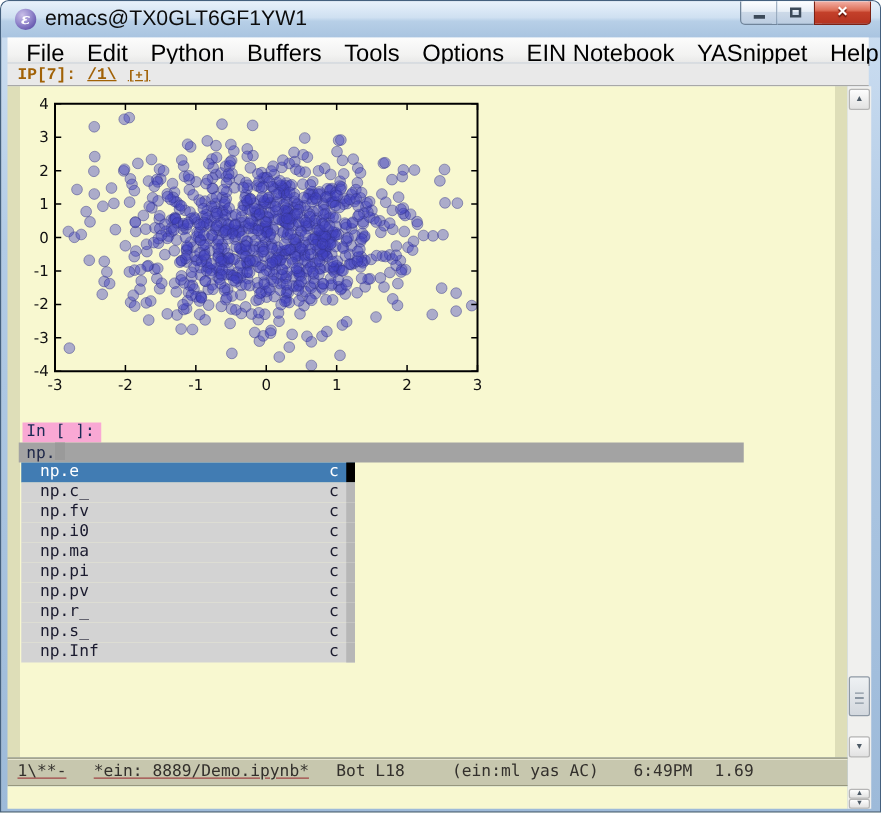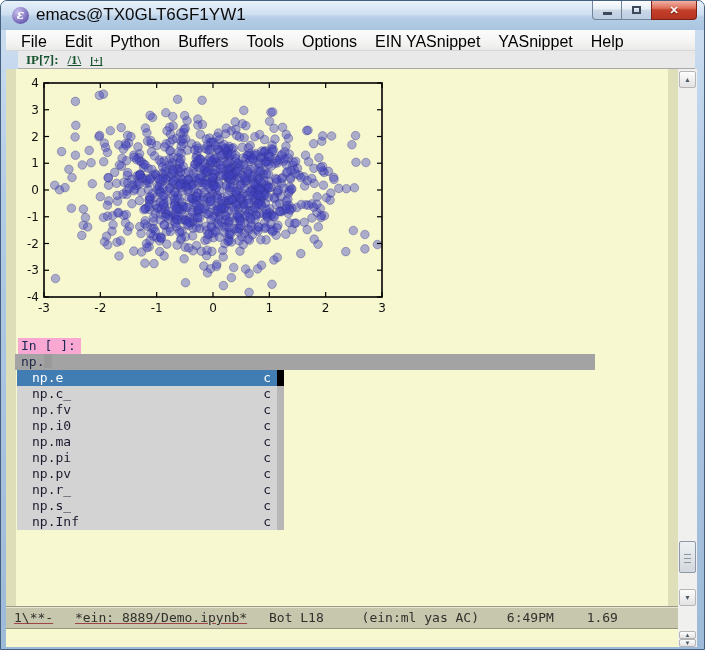--- a/index.html
+++ b/index.html
@@ -28,26 +28,26 @@
     background:linear-gradient(180deg,#f3b0a5 0%,#dd6f58 40%,#c3402a 50%,#b53320 100%);
     border-color:#7c2214;}
   .glyph-min{width:9px;height:3px;background:#3c4a59;margin-top:6px;}
   .glyph-max{width:9px;height:8px;border:2px solid #3c4a59;background:transparent;}
   .glyph-close{color:#fff;font-size:11px;font-weight:bold;line-height:17px;
     text-shadow:0 1px 1px #5f1509;}
   
   .menubar{position:absolute;left:5px;top:29px;right:9px;height:21px;
     background:linear-gradient(180deg,#fcfcfc 0%,#f2f2f1 70%,#e9e9e8 100%);
     border-bottom:1px solid #d7d7d7;white-space:nowrap;padding-left:6px;}
-  .menu-item{display:inline-block;padding:3px 9px 0 9px;font-size:16px;color:#000;height:21px;}
+  .menu-item{display:inline-block;padding:3px 9px 0 9px;font-size:19px;color:#000;height:21px;}
   
-  .header-line{position:absolute;left:17px;top:50px;right:9px;height:18px;
+  .header-line{position:absolute;left:5px;top:50px;right:9px;height:18px;
     background:#e9e9e9;border-bottom:1px solid #a8a8a8;
-    font-family:Liberation Serif, serif;font-size:13px;font-weight:bold;
-    color:#14532d;line-height:17px;padding-left:8px;}
+    font-family:Liberation Mono, monospace;font-size:13px;font-weight:bold;
+    color:#a16207;line-height:17px;padding-left:8px;}
   .hl-link{text-decoration:underline;margin-left:9px;}
   .hl-plus{text-decoration:underline;margin-left:9px;font-size:10px;}
   
   .fringe-left{position:absolute;left:5px;top:68px;width:10px;height:537px;background:#dedeb8;}
   .fringe-right{position:absolute;left:667px;top:68px;width:10px;height:537px;background:#dedeb8;}
   .text-area{position:absolute;left:15px;top:68px;width:652px;height:537px;
     background:#f8f8d0;font-family:"DejaVu Sans Mono",monospace;font-size:13px;color:#20294a;}
   .plot-svg{position:absolute;left:0;top:4px;}
   .cell-prompt{position:absolute;left:2px;top:269px;height:16px;line-height:16px;
     background:#f9a8d4;color:#1b2a55;padding:0 5px 0 3px;}
@@ -80,21 +80,21 @@
   
   .modeline{position:absolute;left:5px;top:605px;width:672px;height:23px;
     background:#c7c7ae;border-top:1px solid #9a9a85;
     box-shadow:inset 0 1px 0 #e6e6d2,inset 0 -1px 0 #97977e;
     font-family:"DejaVu Sans Mono",monospace;font-size:13px;color:#33302c;
     line-height:22px;padding-left:8px;white-space:nowrap;}
   .ml-seg{margin-right:14px;}
   .ml-uline{text-decoration:underline;text-decoration-color:#a04545;}
   .ml-pos{margin-right:30px;}
   .ml-min{margin-right:20px;}
-  .ml-time{margin-right:25px;}
+  .ml-time{margin-right:10px;}
   
   .minibuffer{position:absolute;left:5px;top:628px;width:672px;height:18px;background:#f8f8d0;}
 </style>
 </head>
 <body>
 
 <div class="window">
 
   <div class="titlebar">
     <div class="win-icon">ε</div>
@@ -105,21 +105,21 @@
       </div>
       <div class="wbtn max">
         <span class="glyph-max"></span>
       </div>
       <div class="wbtn close">
         <span class="glyph-close">✕</span>
       </div>
     </div>
   </div>
 
-  <div class="menubar" id="menubar"><span class="menu-item">File</span><span class="menu-item">Edit</span><span class="menu-item">Python</span><span class="menu-item">Buffers</span><span class="menu-item">Tools</span><span class="menu-item">Options</span><span class="menu-item">EIN YASnippet</span><span class="menu-item">YASnippet</span><span class="menu-item">Help</span></div>
+  <div class="menubar" id="menubar"><span class="menu-item">File</span><span class="menu-item">Edit</span><span class="menu-item">Python</span><span class="menu-item">Buffers</span><span class="menu-item">Tools</span><span class="menu-item">Options</span><span class="menu-item">EIN Notebook</span><span class="menu-item">YASnippet</span><span class="menu-item">Help</span></div>
 
   <div class="header-line">
     <span>IP[7]:</span><span class="hl-link">/1\</span><span class="hl-plus">[+]</span>
   </div>
 
   <div class="fringe-left"></div>
   <div class="fringe-right"></div>
 
   <div class="text-area">
 

